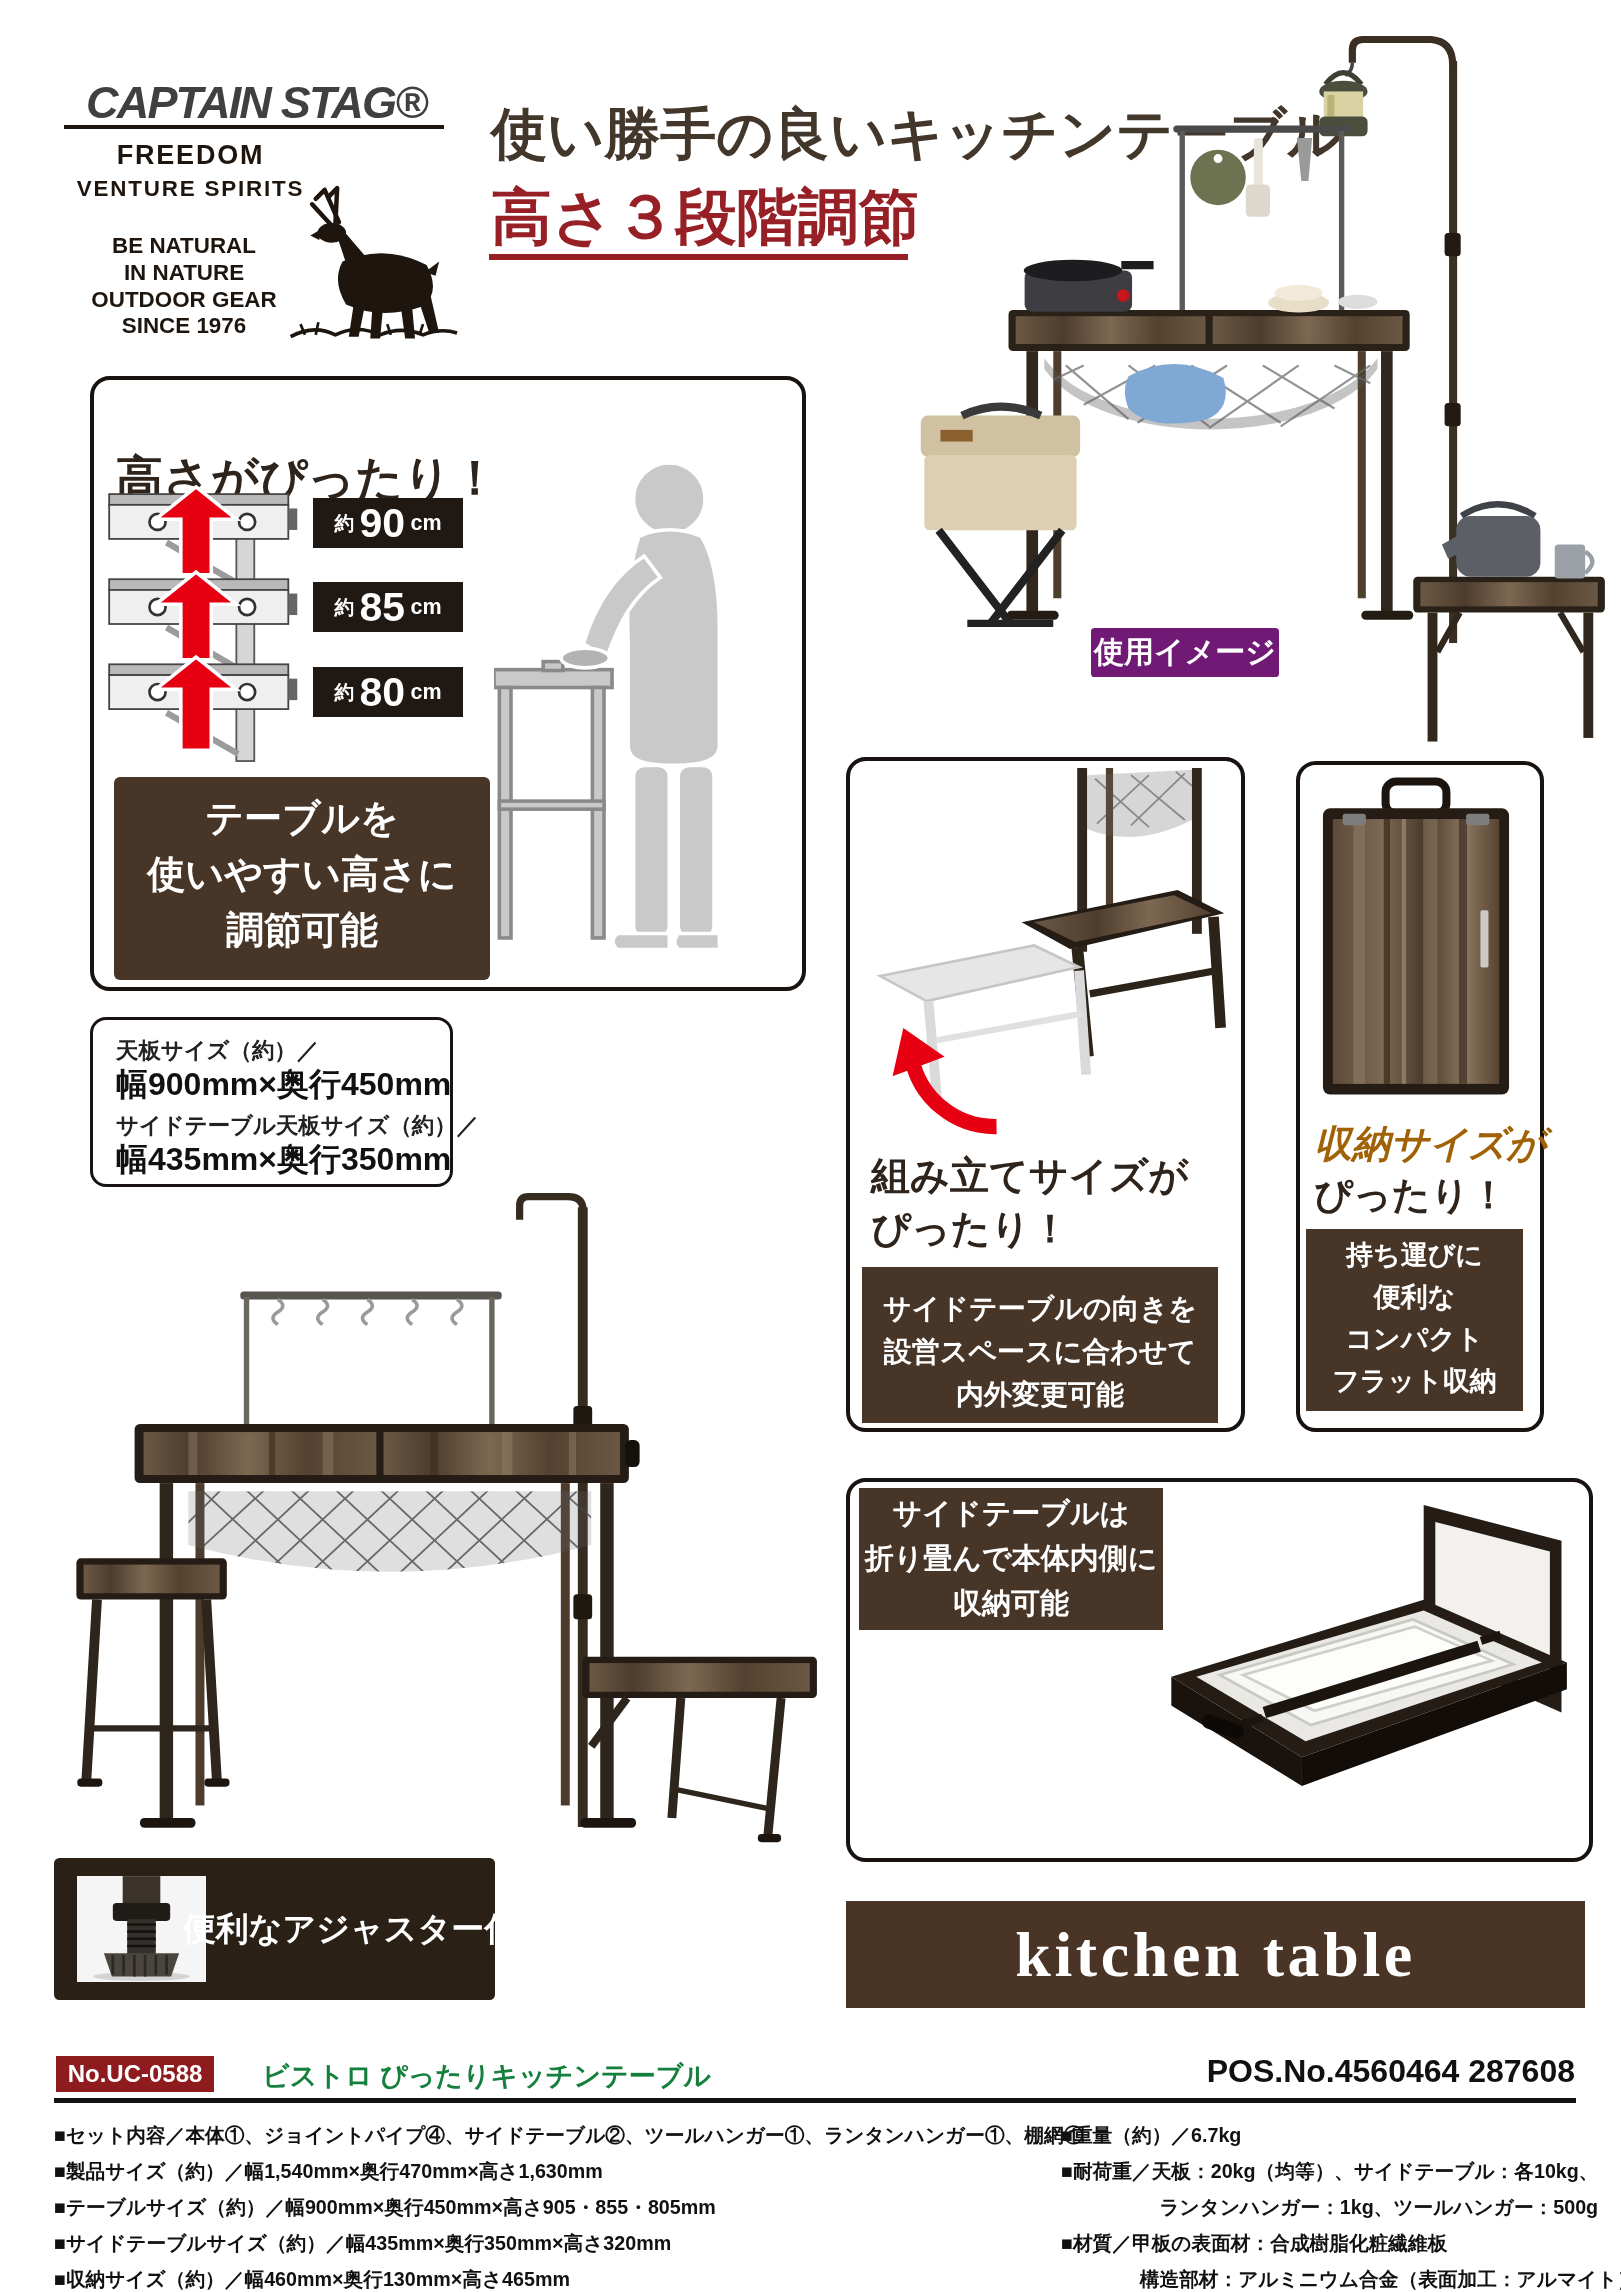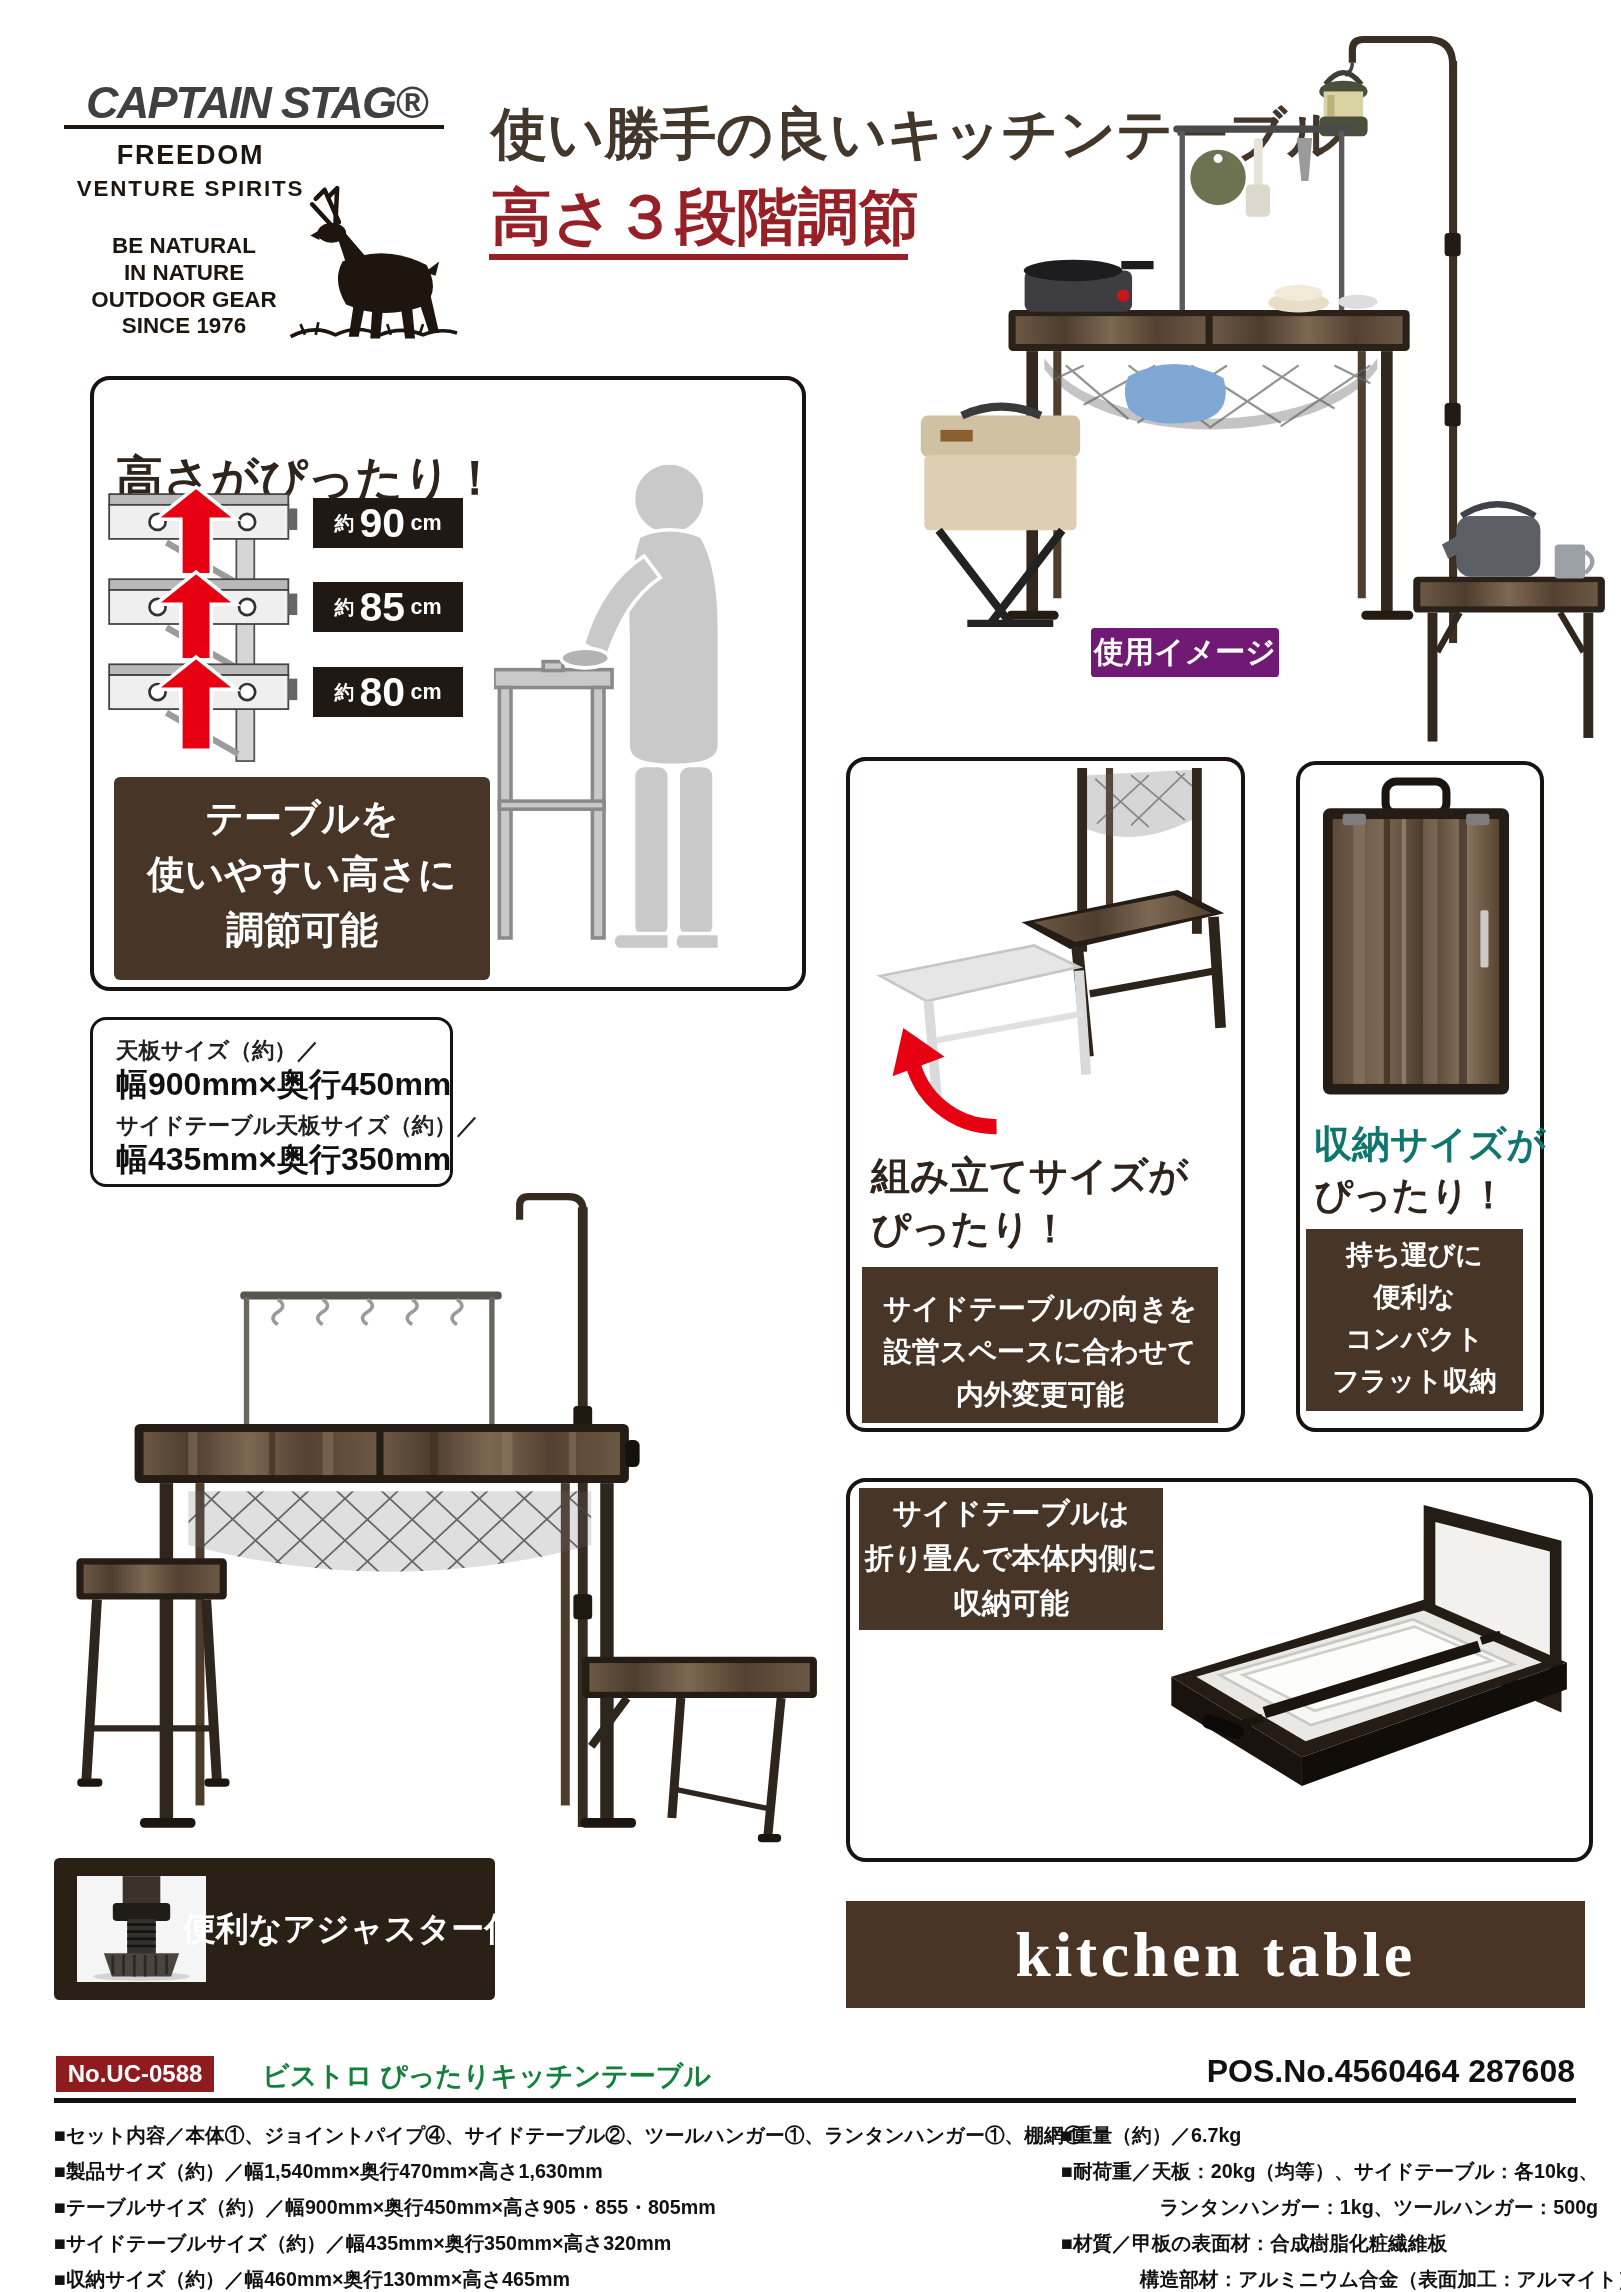--- a/index.html
+++ b/index.html
@@ -47,21 +47,21 @@
   .adjuster-photo{left:23px;top:18px;width:129px;height:106px;background:#f5f5f5;}
   .adjuster-label{left:161px;top:0;width:270px;height:142px;display:flex;align-items:center;
                   justify-content:center;color:#fff;font-size:33px;font-weight:bold;white-space:nowrap;}
 
   .box3{left:846px;top:757px;width:391px;height:667px;}
   .box3-t1{left:871px;top:1149px;font-size:39px;font-weight:800;color:#2f241c;white-space:nowrap;}
   .box3-t2{left:871px;top:1202px;font-size:39px;font-weight:800;color:#2f241c;white-space:nowrap;}
   .box3-note{left:862px;top:1267px;width:356px;height:136px;font-size:28px;line-height:43px;padding-top:20px;}
 
   .box4{left:1296px;top:761px;width:240px;height:663px;}
-  .box4-t1{left:1314px;top:1119px;font-size:38px;font-weight:800;color:#0f766e;white-space:nowrap;}
+  .box4-t1{left:1314px;top:1119px;font-size:38px;font-weight:800;color:#a16207;white-space:nowrap;font-style:italic;}
   .box4-t2{left:1314px;top:1170px;font-size:38px;font-weight:800;color:#2f241c;white-space:nowrap;}
   .box4-note{left:1306px;top:1229px;width:217px;height:177px;font-size:27px;line-height:42px;padding-top:5.4px;}
 
   .box5{left:846px;top:1478px;width:739px;height:376px;}
   .box5-note{left:859px;top:1488px;width:304px;height:139px;font-size:29px;line-height:45px;padding-top:2.7px;}
 
   .banner{left:846px;top:1901px;width:739px;height:107px;background:#4a3426;color:#fff;
           font-family:"Liberation Serif",serif;font-size:64px;font-weight:bold;letter-spacing:3.6px;
           display:flex;align-items:center;justify-content:center;white-space:nowrap;}
 

